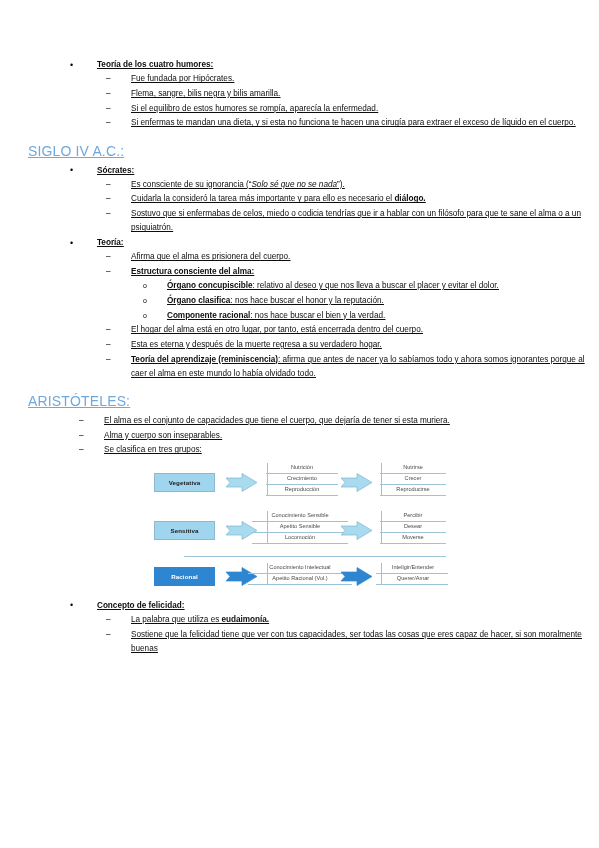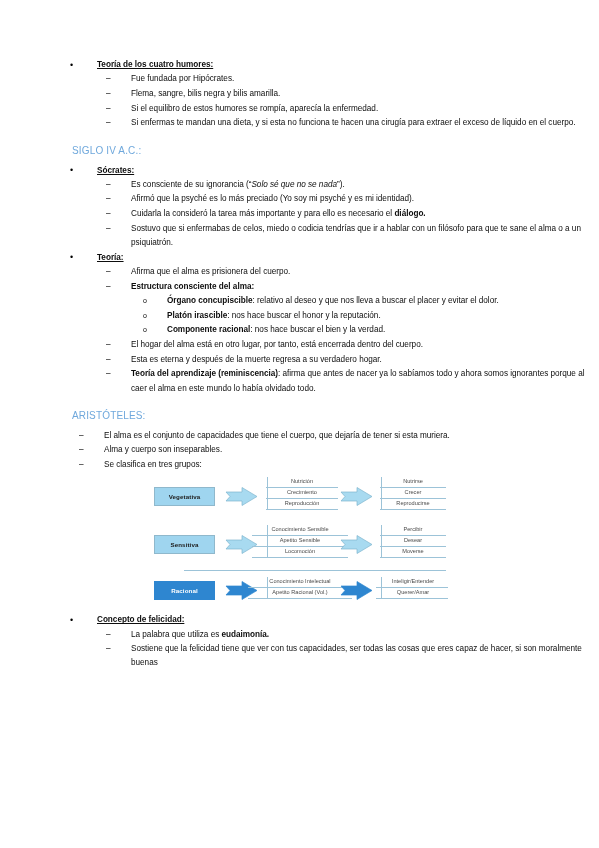--- a/index.html
+++ b/index.html
@@ -27,20 +27,21 @@
     left: 0;
     top: 58px;
     width: 599px;
   }
 
   
   ul.lvl1, ul.lvl2, ul.lvl3 {
     list-style: none;
     margin: 0;
     padding: 0;
+    text-decoration: underline;
   }
   li {
     position: relative;
     font-size: 8.2px;
     line-height: 14.2px;
     letter-spacing: -0.02px;
   }
 
   
   ul.lvl1 > li {
@@ -88,24 +89,25 @@
   }
 
   .txt { display: inline; }
   .b { font-weight: bold; }
   .i { font-style: italic; }
   .head-b { font-weight: bold; text-decoration: underline; }
 
   
   .section-heading {
     color: #6FA8DC;
-    font-size: 10px;
+    font-size: 14px;
     line-height: 16px;
+    text-decoration: underline;
     letter-spacing: 0.15px;
-    padding-left: 72px;
+    padding-left: 28px;
     margin-top: 9px;
     margin-bottom: 5px;
   }
   .heading-gap-top { margin-top: 12px; }
 
   
   .diagram {
     position: relative;
     width: 300px;
     height: 128px;
@@ -176,34 +178,33 @@
       </li>
     </ul>
 
     <div class="section-heading heading-gap-top">SIGLO IV A.C.:</div>
 
     <ul class="lvl1">
       <li>
         <span class="head-b">Sócrates:</span>
         <ul class="lvl2">
           <li><span class="txt">Es consciente de su ignorancia (“</span><span class="i">Solo sé que no se nada</span><span class="txt">”).</span></li>
-          <li><span class="txt">Afirmó que la psyché es lo más preciado (Yo soy mi psyché y es mi identidad).</span></li>
           <li><span class="txt">Cuidarla la consideró la tarea más importante y para ello es necesario el </span><span class="b">diálogo.</span></li>
           <li><span class="txt">Sostuvo que si enfermabas de celos, miedo o codicia tendrías que ir a hablar con un filósofo para que te sane el alma o a un psiquiatrón.</span></li>
         </ul>
       </li>
       <li>
         <span class="head-b">Teoría:</span>
         <ul class="lvl2">
           <li><span class="txt">Afirma que el alma es prisionera del cuerpo.</span></li>
           <li>
             <span class="b">Estructura consciente del alma:</span>
             <ul class="lvl3">
               <li><span class="b">Órgano concupiscible</span><span class="txt">: relativo al deseo y que nos lleva a buscar el placer y evitar el dolor.</span></li>
-              <li><span class="b">Platón irascible</span><span class="txt">: nos hace buscar el honor y la reputación.</span></li>
+              <li><span class="b">Órgano clasifica</span><span class="txt">: nos hace buscar el honor y la reputación.</span></li>
               <li><span class="b">Componente racional</span><span class="txt">: nos hace buscar el bien y la verdad.</span></li>
             </ul>
           </li>
           <li><span class="txt">El hogar del alma está en otro lugar, por tanto, está encerrada dentro del cuerpo.</span></li>
           <li><span class="txt">Esta es eterna y después de la muerte regresa a su verdadero hogar.</span></li>
           <li><span class="b">Teoría del aprendizaje (reminiscencia)</span><span class="txt">: afirma que antes de nacer ya lo sabíamos todo y ahora somos ignorantes porque al caer el alma en este mundo lo había olvidado todo.</span></li>
         </ul>
       </li>
     </ul>
 

